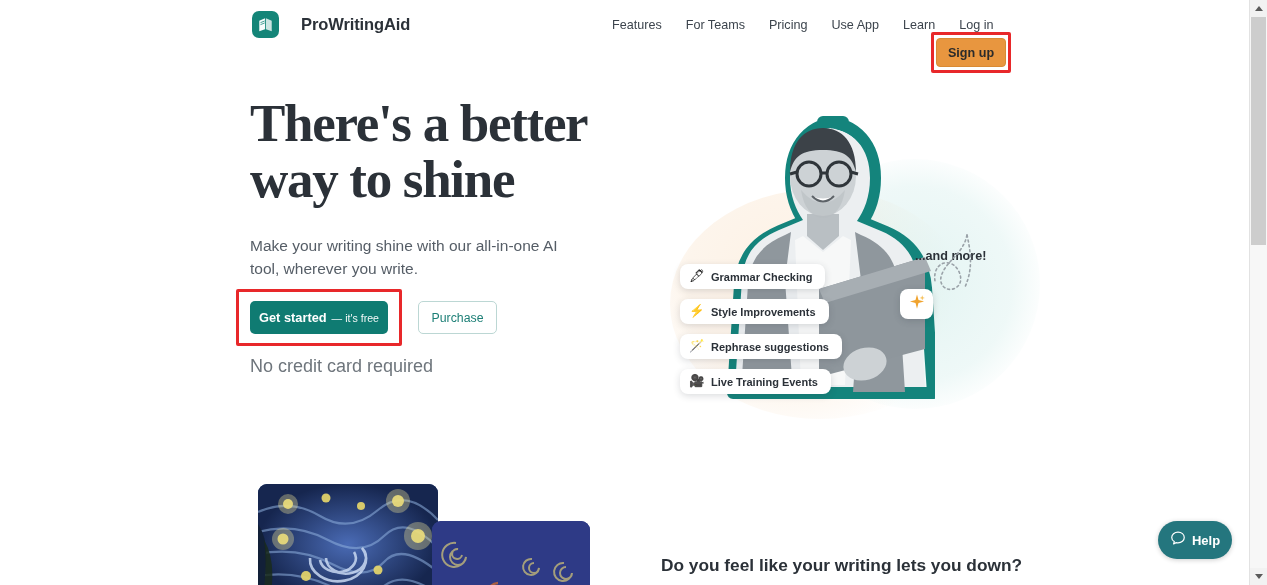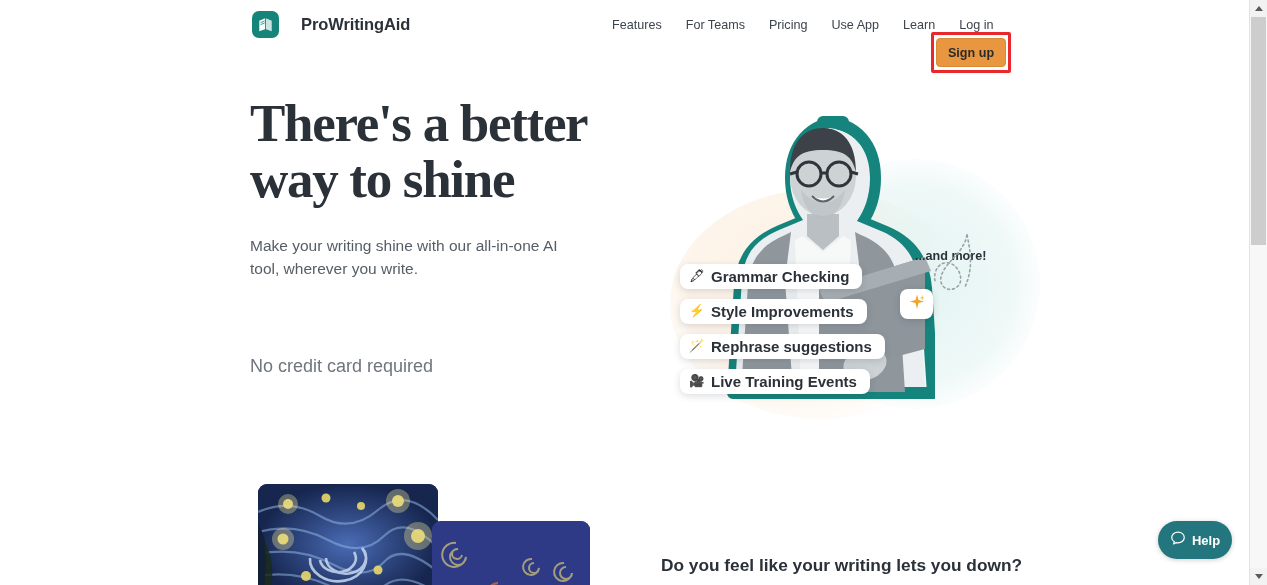--- a/index.html
+++ b/index.html
@@ -210,21 +210,21 @@
     border-radius: 8px;
     box-shadow: 0 2px 7px rgba(40,50,60,.17);
     height: 25px;
     display: flex;
     align-items: center;
     gap: 7px;
     padding: 0 13px 0 9px;
     width: max-content;
   }
   .pill .emo { font-size: 12.5px; line-height: 1; width: 15px; text-align: center; }
-  .pill .txt { font-size: 15px; color: #2b3138; font-weight: bold; white-space: nowrap; }
+  .pill .txt { font-size: 11px; color: #2b3138; font-weight: bold; white-space: nowrap; }
 
   .sparkle-badge {
     position: absolute;
     left: 260px; top: 190px;
     width: 33px; height: 30px;
     background: #ffffff;
     border-radius: 8px;
     box-shadow: 0 2px 7px rgba(40,50,60,.18);
     display: flex; align-items: center; justify-content: center;
     z-index: 6;
@@ -376,20 +376,30 @@
     <section class="hero">
 
       <div class="hero-copy">
         <h1 class="hero-title">
           <span>There's a better</span><br>
           <span>way to shine</span>
         </h1>
         <p class="hero-sub">Make your writing shine with our all-in-one AI tool, wherever you write.</p>
       </div>
 
+      <div class="cta-row">
+        <div class="cta-primary-wrap">
+          <button class="btn-getstarted">
+            <span class="lbl">Get started</span>
+            <span class="sub">— it's free</span>
+          </button>
+          <div class="anno-box"></div>
+        </div>
+        <button class="btn-purchase">Purchase</button>
+      </div>
 
       <div class="no-credit">No credit card required</div>
 
       <div class="hero-art">
         <div class="blob"></div>
         <div class="blob2"></div>
 
         <div class="person">
           <svg width="220" height="305" viewBox="0 0 220 305" aria-hidden="true">
 

